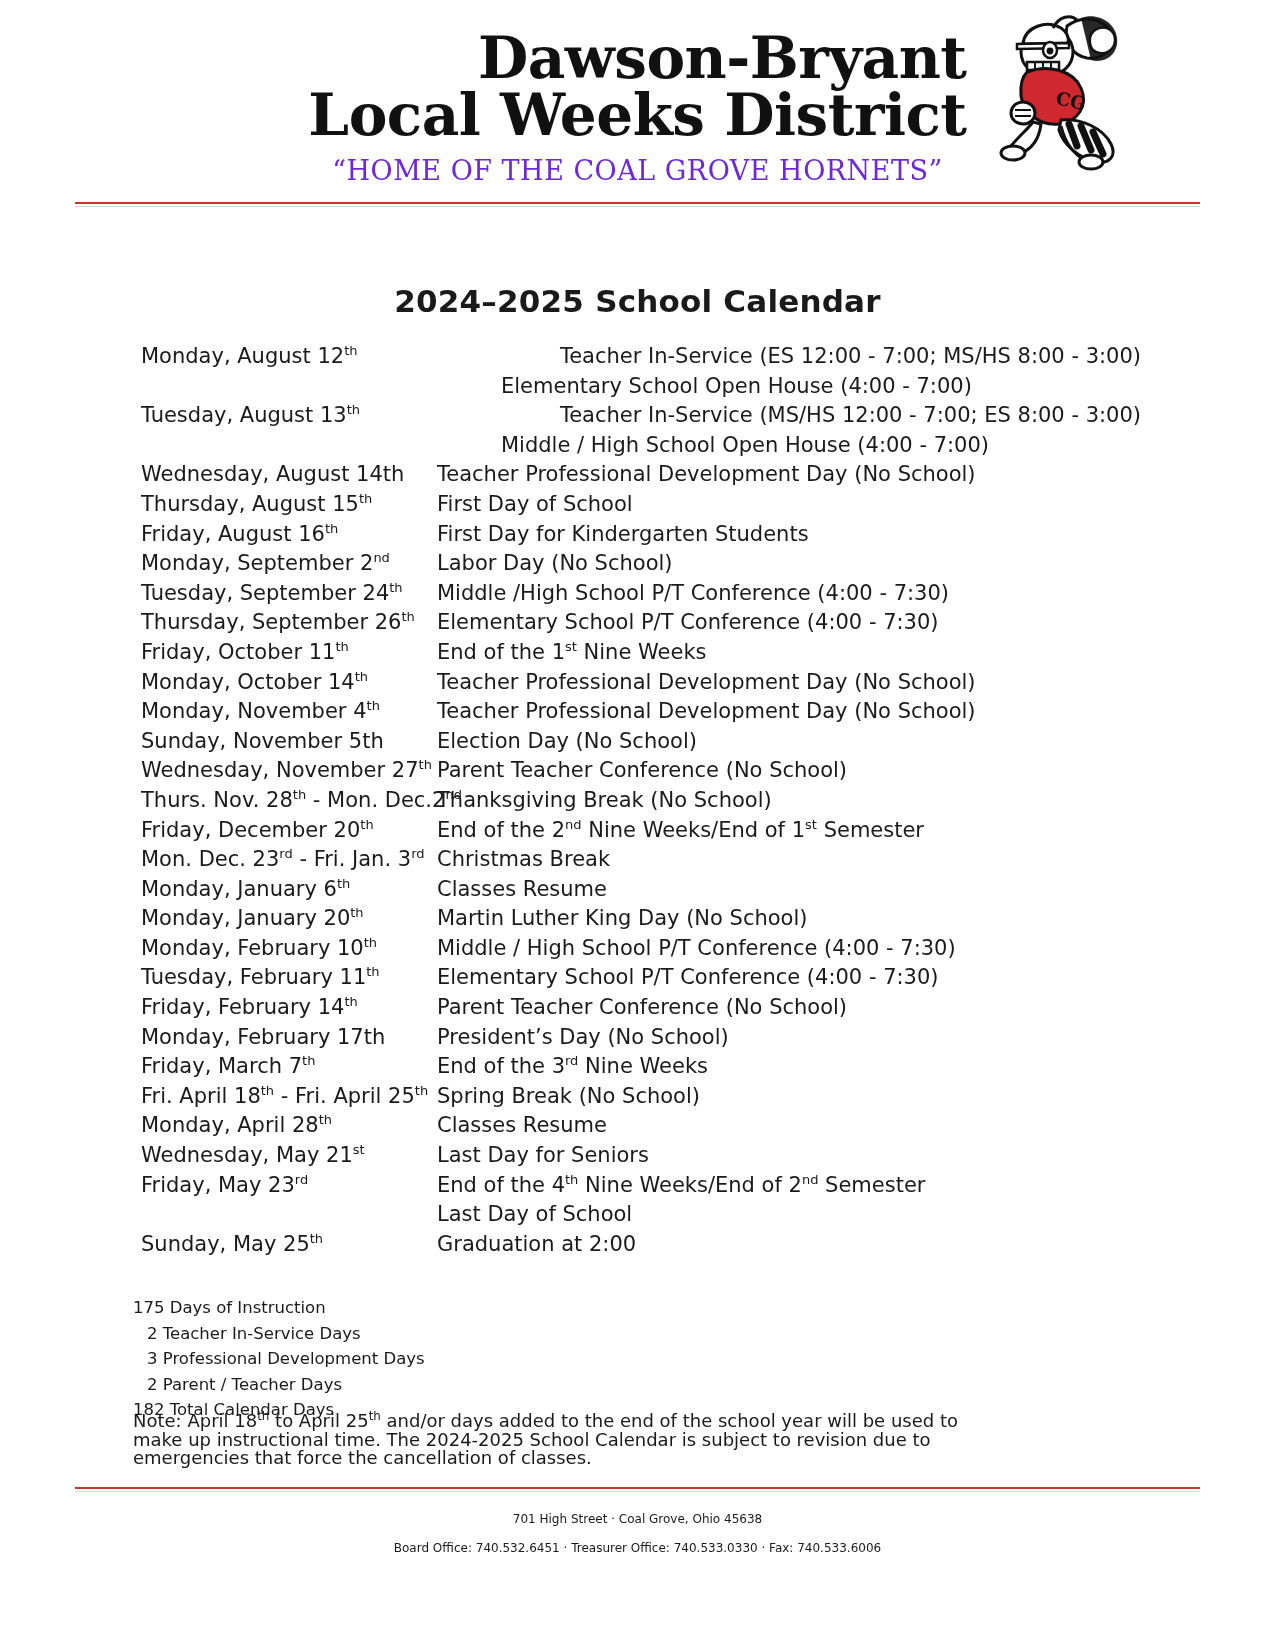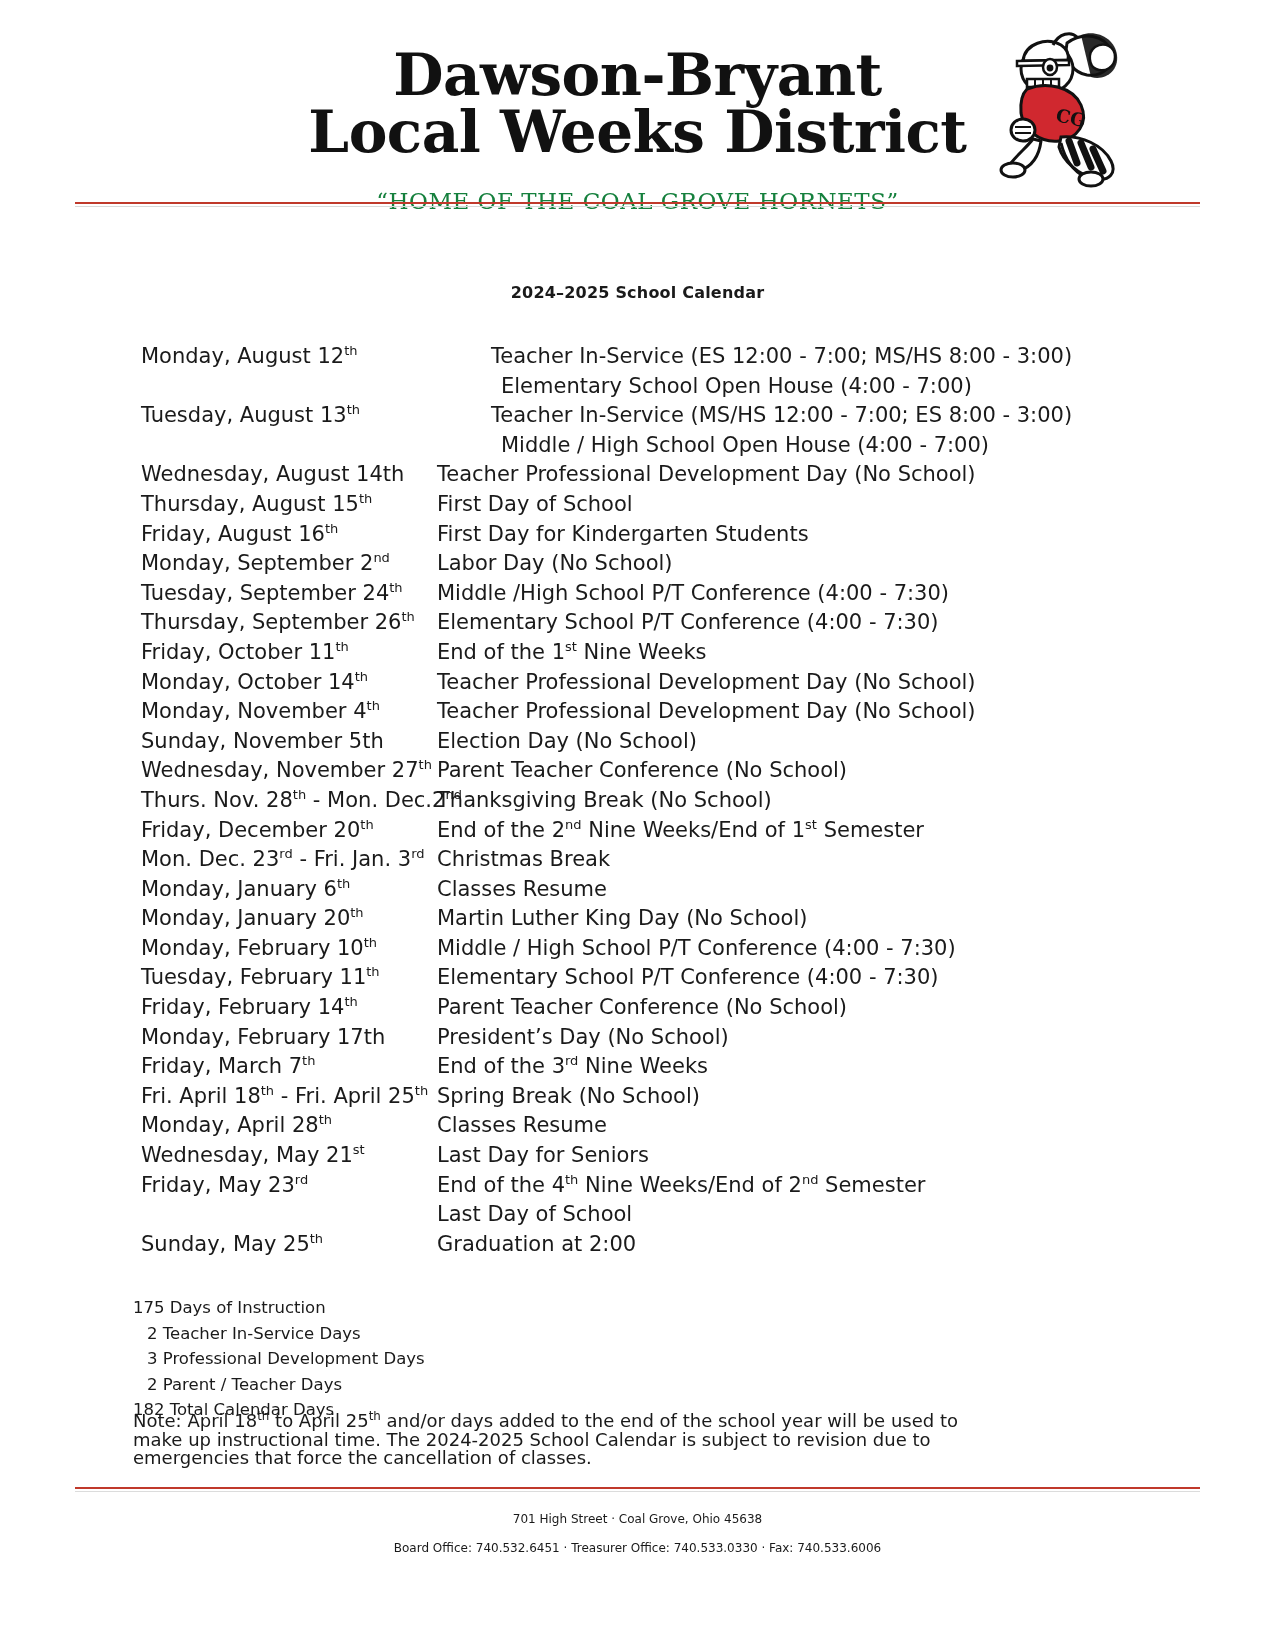--- a/index.html
+++ b/index.html
@@ -25,42 +25,41 @@
   }
   .logo-block {
     position: absolute;
     left: 0; right: 0;
     top: 28px;
     text-align: center;
   }
   .logo-text-wrap {
     position: relative;
     display: inline-block;
-    text-align: center;
-    margin-top: 17px;
+    text-align: right;
   }
   .district-line1, .district-line2 {
     font-family: "DejaVu Serif", serif;
     font-weight: bold;
     font-size: 58px;
     line-height: 1.06;
     letter-spacing: -0.5px;
     color: #111;
     white-space: nowrap;
   }
   .district-line2 {
     margin-top: -4px;
   }
   .tagline {
     font-family: "DejaVu Serif", serif;
-    font-size: 23px;
+    font-size: 27px;
     letter-spacing: 0.5px;
-    color: #15803d;
+    color: #6d28d9;
     text-align: center;
-    margin-top: 24px;
+    margin-top: 8px;
     white-space: nowrap;
   }
   
   .mascot {
     position: absolute;
     right: -168px;
     top: -16px;
     width: 180px;
     height: 165px;
   }
@@ -82,21 +81,21 @@
   }
 
   
   .doc-title {
     position: absolute;
     top: 283px;
     left: 0; right: 0;
     text-align: center;
     font-family: "DejaVu Sans", sans-serif;
     font-weight: bold;
-    font-size: 16px;
+    font-size: 31px;
     letter-spacing: 0.2px;
   }
 
   .cal-list {
     position: absolute;
     top: 342px;
     left: 141px;
     width: 1000px;
   }
   .cal-row {
@@ -108,21 +107,21 @@
   }
   .cal-date {
     width: 292px;
     flex: 0 0 292px;
     white-space: nowrap;
   }
   .cal-event {
     flex: 1 1 auto;
     white-space: nowrap;
   }
-  .cal-event.indent-1 { padding-left: 58px; }
+  .cal-event.indent-1 { padding-left: 58px; text-align: right; }
   .cal-event.indent-2 { padding-left: 68px; }
   .cal-event.indent-3 { padding-left: 4px; }
   sup {
     font-size: 0.62em;
     vertical-align: super;
     line-height: 0;
   }
 
   
   .summary {

